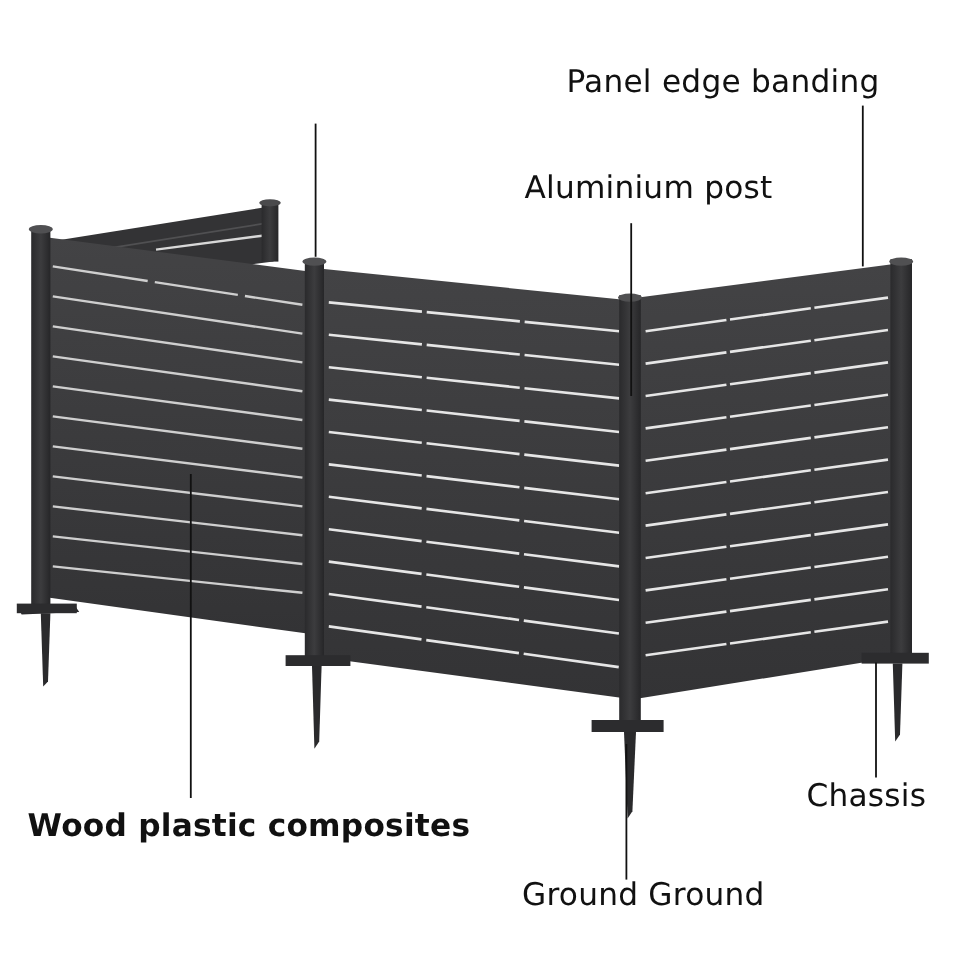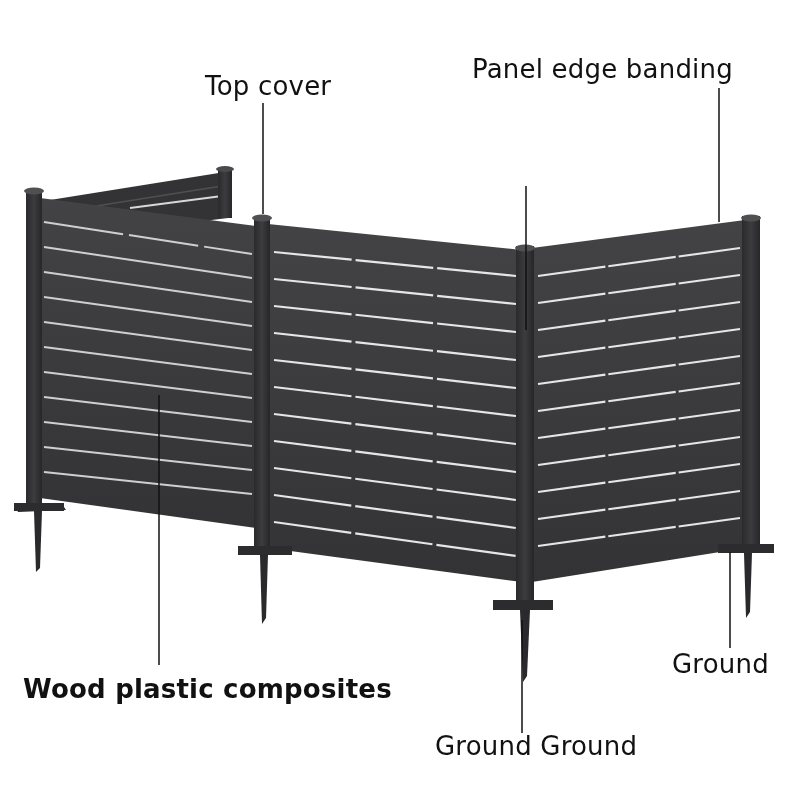--- a/index.html
+++ b/index.html
@@ -126,18 +126,18 @@
     <g stroke="#111111" stroke-width="1.5">
       <line x1="263" y1="103" x2="263" y2="214"></line>
       <line x1="719" y1="88" x2="719" y2="222"></line>
       <line x1="526" y1="186" x2="526" y2="330"></line>
       <line x1="159" y1="395" x2="159" y2="665"></line>
       <line x1="522" y1="620" x2="522" y2="733"></line>
       <line x1="730" y1="552" x2="730" y2="648"></line>
     </g>
   </svg>
 
-  <div class="label" id="lbl-top-cover">Top cover</div>
   <div class="label" id="lbl-panel-edge">Panel edge banding</div>
+  <div class="label" id="lbl-alu-post">Aluminium post</div>
   <div class="label" id="lbl-wpc">Wood plastic composites</div>
   <div class="label" id="lbl-ground-stake">Ground Ground</div>
-  <div class="label" id="lbl-chassis">Ground</div>
+  <div class="label" id="lbl-chassis">Chassis</div>
 </div>
 
 </body></html>

